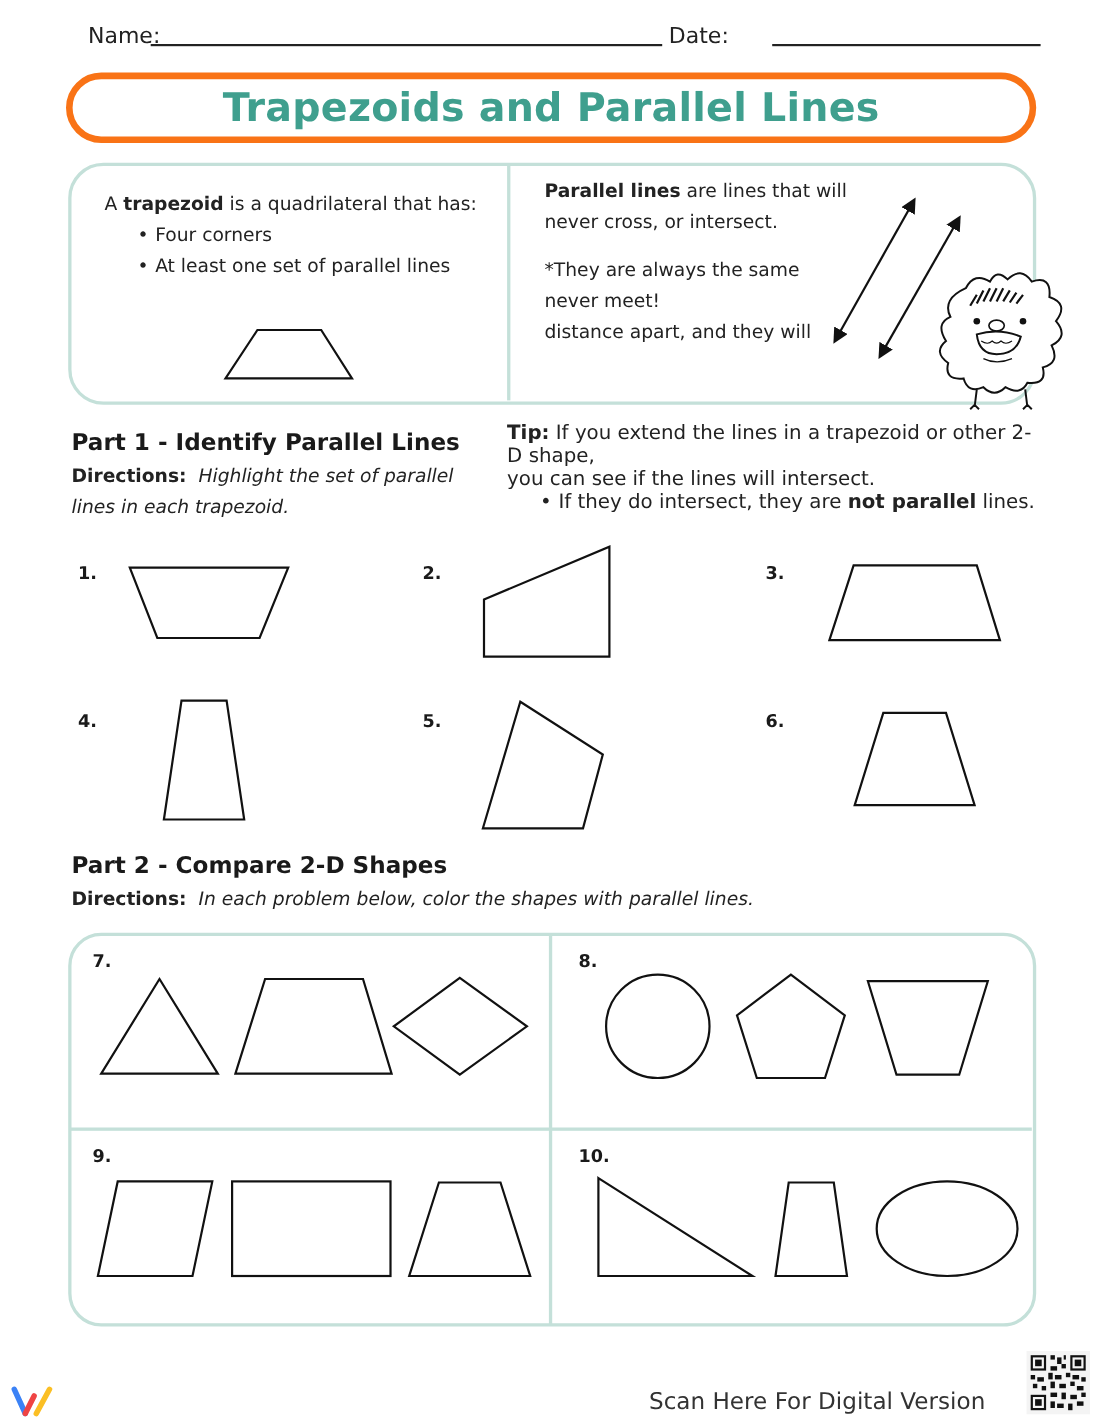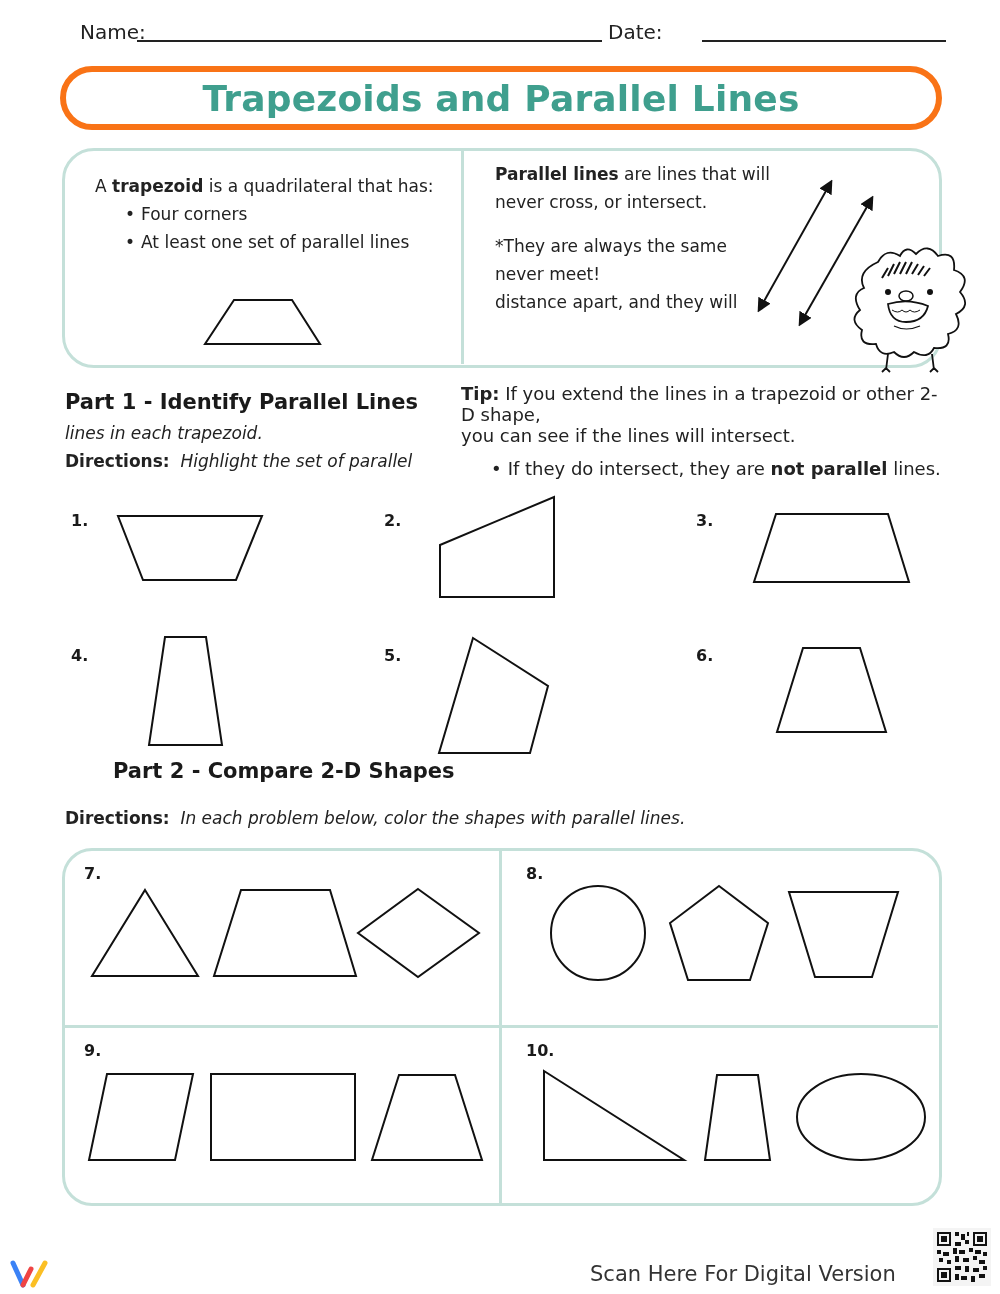--- a/index.html
+++ b/index.html
@@ -85,49 +85,49 @@
   <circle cx="82" cy="50" r="3" fill="#111"></circle>
   <ellipse cx="58" cy="54" rx="7" ry="5" fill="#fff" stroke="#111" stroke-width="1.5"></ellipse>
   <path d="M40,62 Q60,56 80,64 Q76,80 58,80 Q42,80 40,62 Z" fill="#fff" stroke="#111" stroke-width="1.8"></path>
   <path d="M44,68 Q50,72 54,68 Q58,72 62,68 Q66,72 72,68" fill="none" stroke="#111" stroke-width="1"></path>
   <path d="M46,84 Q58,90 72,84" fill="none" stroke="#111" stroke-width="1.2"></path>
   <path d="M40,112 L38,128 M34,130 L38,126 L42,130 M84,112 L86,128 M82,130 L86,126 L90,130" stroke="#111" stroke-width="1.8" fill="none"></path>
 </svg>
 
 <div class="abs h-part" style="left:65px; top:390px;">Part 1 - Identify Parallel Lines</div>
 <div class="abs dir" style="left:65px; top:419px; width:380px;">
+  <div><b>Directions:</b>&nbsp; <i>Highlight the set of parallel</i></div>
   <div><i>lines in each trapezoid.</i></div>
-  <div><b>Directions:</b>&nbsp; <i>Highlight the set of parallel</i></div>
 </div>
 
 <div class="abs tip" style="left:461px; top:383px; width:480px;">
   <div><b>Tip:</b><span> If you extend the lines in a trapezoid or other 2-D shape,</span></div>
   <div>you can see if the lines will intersect.</div>
-  <ul class="bullet-list" style="margin-left:30px;margin-top:12px;">
+  <ul class="bullet-list" style="margin-left:30px;">
     <li><span>If they do intersect, they are </span><b>not parallel</b><span> lines.</span></li>
   </ul>
 </div>
 
 <div class="abs num" style="left:71px; top:511px;">1.</div>
 <div class="abs num" style="left:384px; top:511px;">2.</div>
 <div class="abs num" style="left:696px; top:511px;">3.</div>
 <div class="abs num" style="left:71px; top:646px;">4.</div>
 <div class="abs num" style="left:384px; top:646px;">5.</div>
 <div class="abs num" style="left:696px; top:646px;">6.</div>
 
 <svg class="shape" style="left:0;top:0;" width="1000" height="1294">
   <polygon points="118,516 262,516 236,580 143,580"></polygon>
   <polygon points="440,545 554,497 554,597 440,597"></polygon>
   <polygon points="776,514 888,514 909,582 754,582"></polygon>
   <polygon points="165,637 206,637 222,745 149,745"></polygon>
   <polygon points="473,638 548,686 530,753 439,753"></polygon>
   <polygon points="803,648 860,648 886,732 777,732"></polygon>
 </svg>
 
-<div class="abs h-part" style="left:65px; top:759px;margin-left:48px;">Part 2 - Compare 2-D Shapes</div>
+<div class="abs h-part" style="left:65px; top:775px;">Part 2 - Compare 2-D Shapes</div>
 <div class="abs dir" style="left:65px; top:804px; width:800px;">
   <b>Directions:</b>&nbsp; <i>In each problem below, color the shapes with parallel lines.</i>
 </div>
 
 <div class="abs grid-box"></div>
 <div class="abs grid-v"></div>
 <div class="abs grid-h"></div>
 
 <div class="abs num" style="left:84px; top:864px;">7.</div>
 <div class="abs num" style="left:526px; top:864px;">8.</div>

